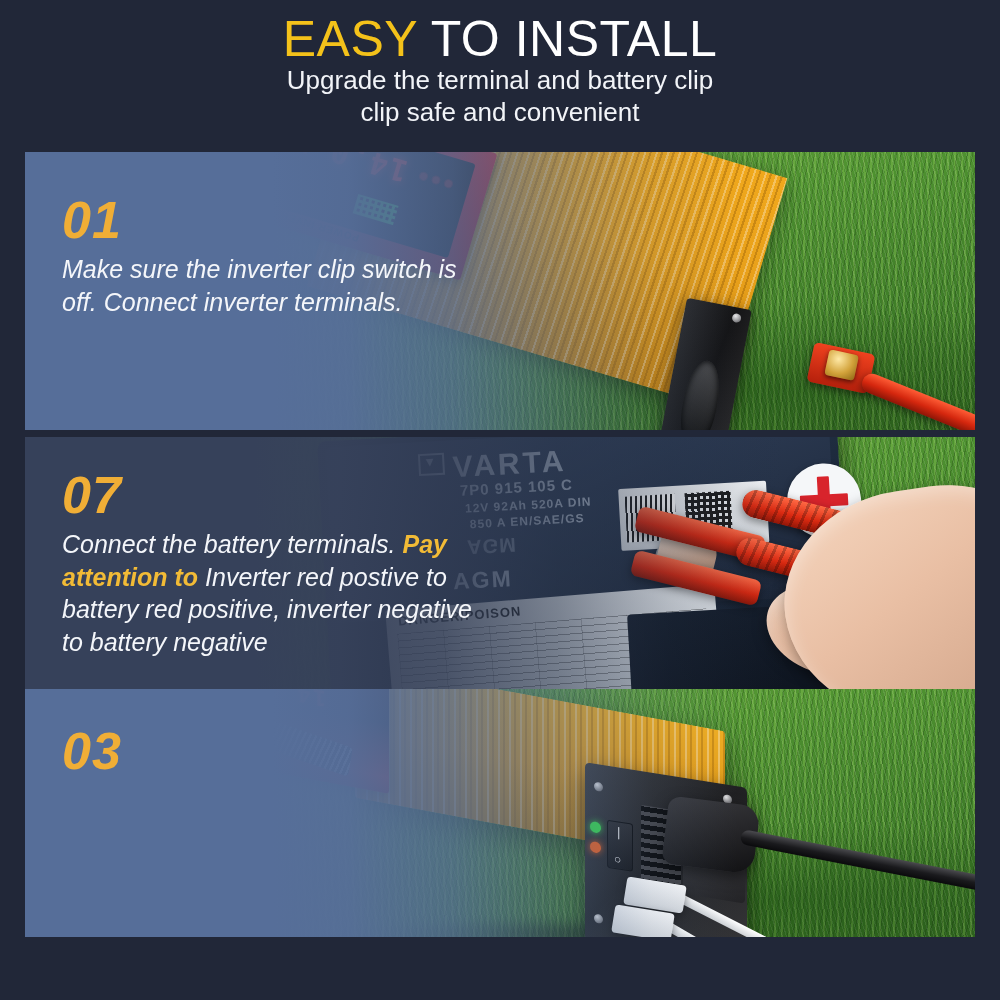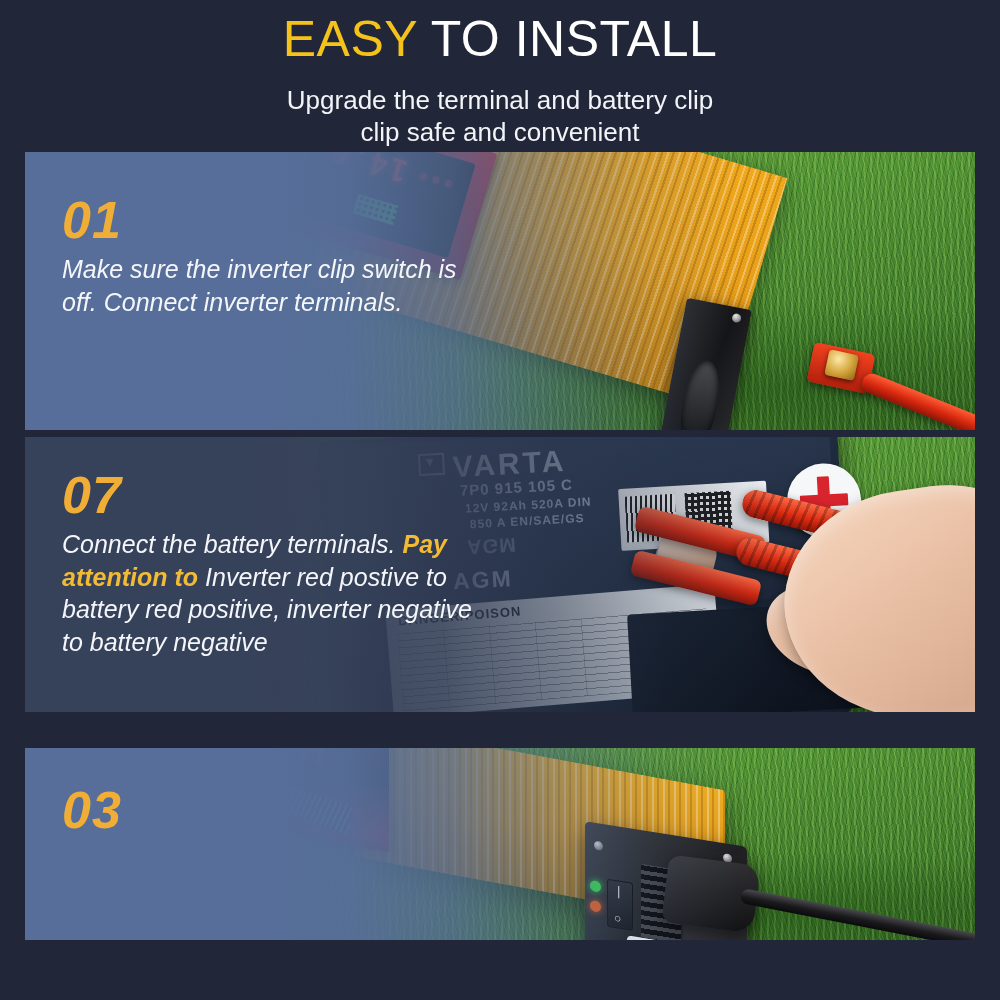--- a/index.html
+++ b/index.html
@@ -12,32 +12,32 @@
   }
 
   
   .header { width:1000px; height:148px; padding-top:14px; text-align:center; }
   .title {
     font-size:50px; font-weight:400; letter-spacing:0.5px; line-height:1.0;
     color:#ffffff; white-space:nowrap;
   }
   .title .hl { color:#f4c21a; }
   .subtitle {
-    margin-top:20px; font-size:26px; font-weight:400; line-height:1.24;
+    margin-top:0; font-size:26px; font-weight:400; line-height:1.24;
     color:#f2f4f8;
   }
 
   
   .panel {
     position:absolute; left:25px; width:950px;
     overflow:hidden; background:#20283a;
   }
   #panel-1 { top:152px; height:278px; }
   #panel-2 { top:437px; height:275px; }
-  #panel-3 { top:748px; height:192px; }
+  #panel-3 { top:689px; height:248px; }
 
   .photo { position:absolute; inset:0; overflow:hidden; }
 
   
   .grass {
     position:absolute; inset:0;
     background:
       repeating-linear-gradient(72deg, rgba(255,255,255,.10) 0 1px, rgba(0,0,0,0) 1px 4px),
       repeating-linear-gradient(101deg, rgba(0,0,0,.17) 0 1px, rgba(0,0,0,0) 1px 5px),
       repeating-linear-gradient(88deg, rgba(156,214,96,.30) 0 2px, rgba(0,0,0,0) 2px 7px),

